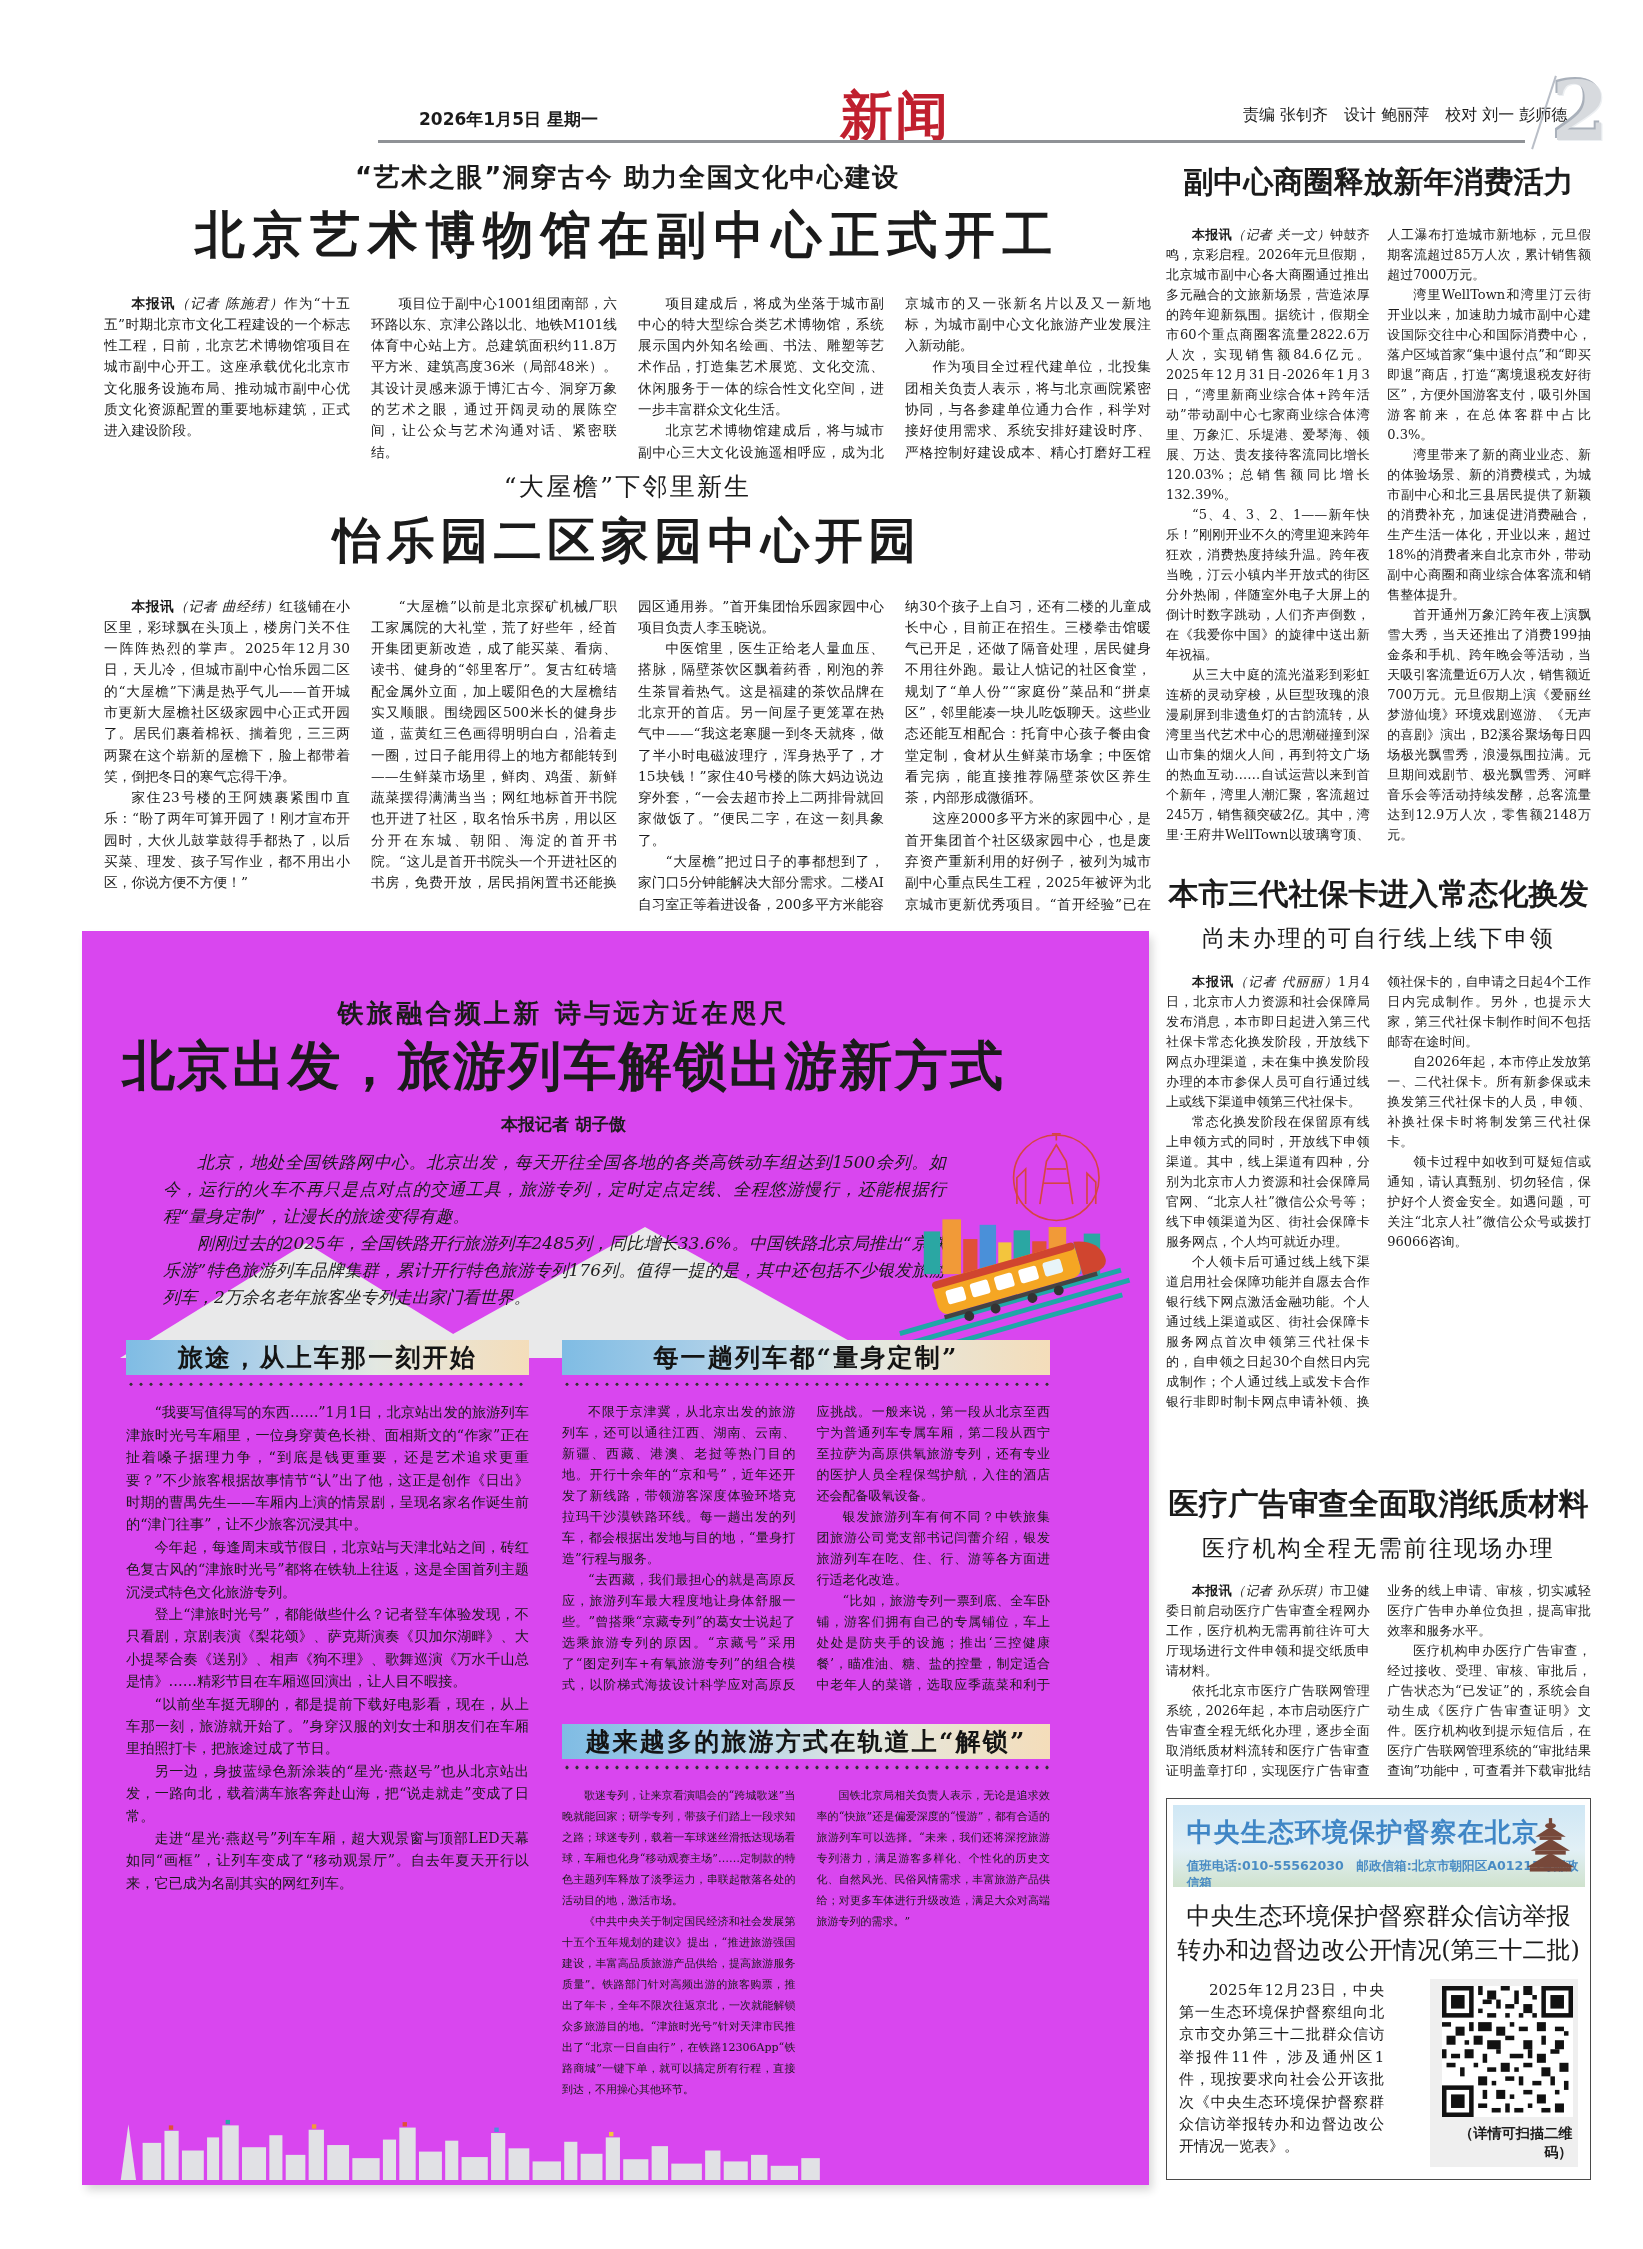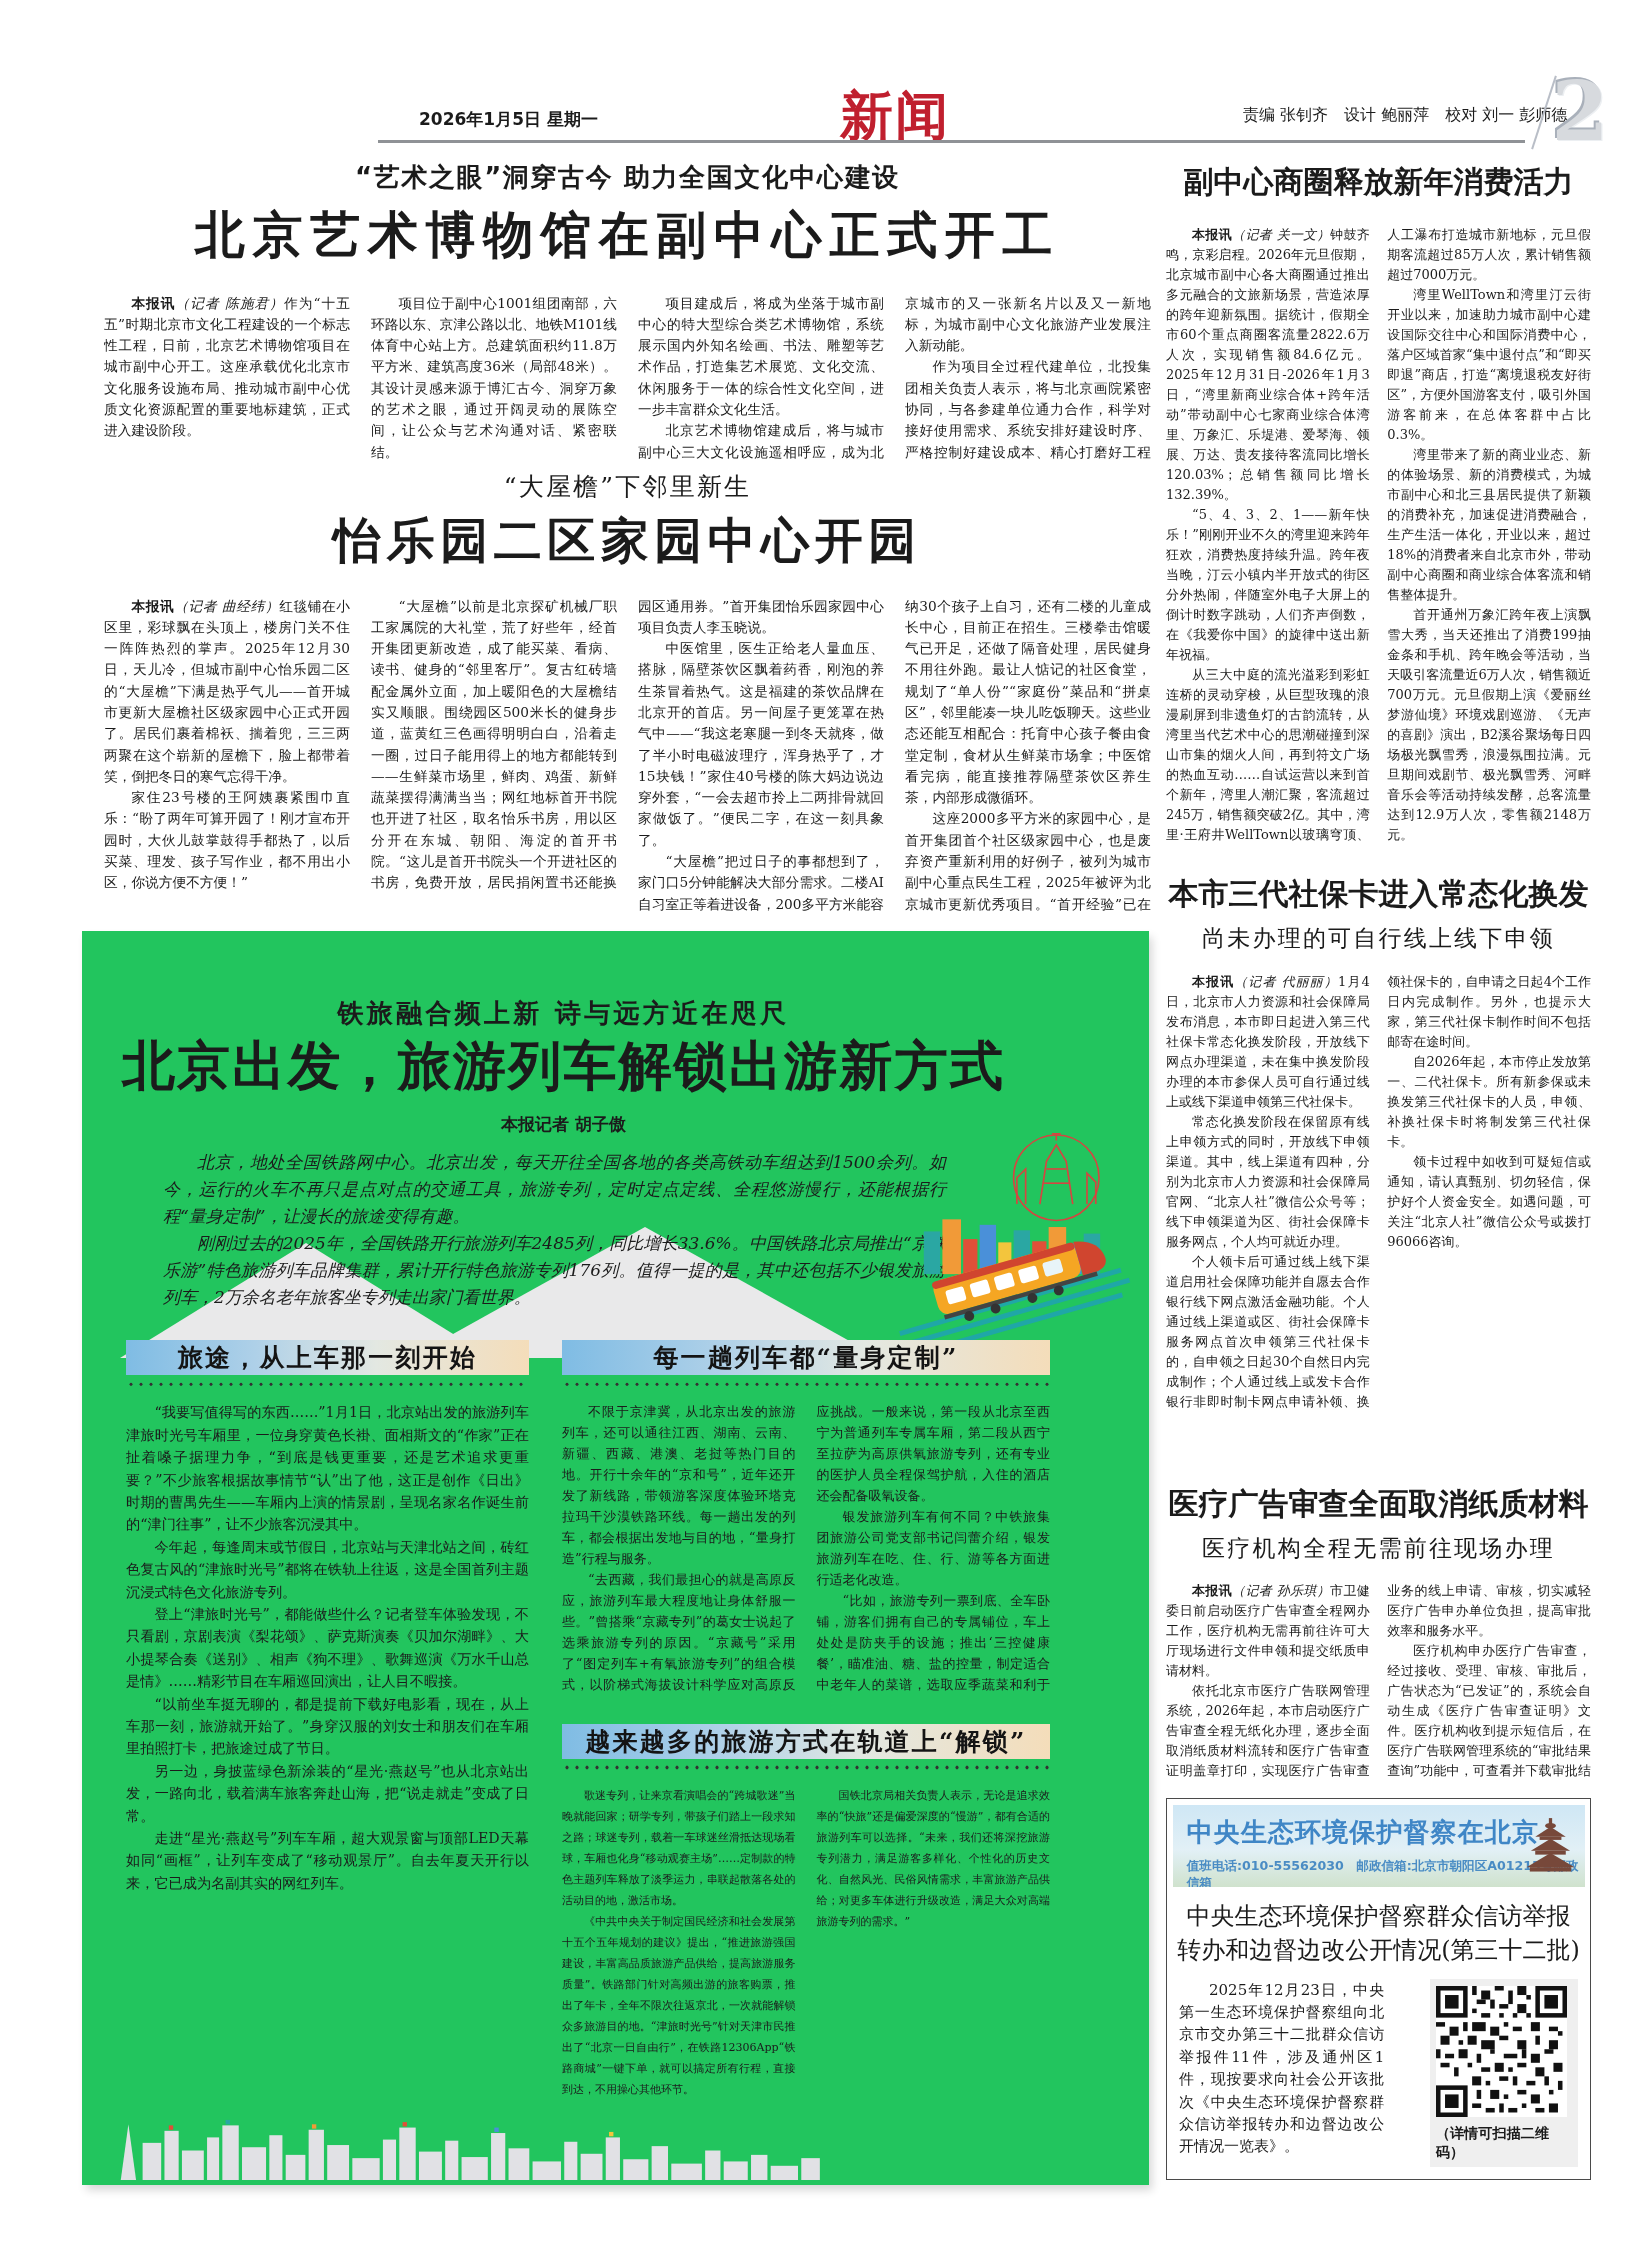--- a/index.html
+++ b/index.html
@@ -49,24 +49,24 @@
             background:linear-gradient(180deg,#cfe7f5 0%,#e2f0f6 55%,#cfe2cd 100%);overflow:hidden;}
   .g-title{position:absolute;left:14.2px;top:10px;font-size:26px;font-weight:bold;color:#3f86c6;
            font-family:"DejaVu Sans","Liberation Sans",sans-serif;letter-spacing:1.1px;}
   .g-info{position:absolute;left:14.2px;top:53px;font-size:12.6px;font-weight:bold;color:#4a8cc4;
           font-family:"DejaVu Sans","Liberation Sans",sans-serif;}
   .g-pagoda{position:absolute;right:7.7px;top:12px;}
   .g-head{margin:12px 10px 0 10px;font-size:24px;font-weight:normal;text-align:center;line-height:34px;}
   .g-row{display:flex;margin:12px 12px 0 12px;gap:30px;}
   .g-body{width:219px;font-size:15px;line-height:22.4px;text-align:justify;}
   .g-body p{margin:0;text-indent:2em;}
-  .g-qrwrap{margin-left:16px;width:157px;background:#efefef;padding:7.7px 5.5px 5.5px 5.5px;box-sizing:border-box;text-align:left;}
+  .g-qrwrap{margin-left:16px;width:157px;background:#efefef;padding:7.7px 5.5px 5.5px 5.5px;box-sizing:border-box;text-align:right;}
   .g-qrcaption{font-size:14.2px;font-weight:bold;margin-top:4.4px;}
   
-  .feature{left:82px;top:931px;width:1067px;height:1254px;background:#22c55e;
+  .feature{left:82px;top:931px;width:1067px;height:1254px;background:#d946ef;
            box-shadow:4.4px 5.5px 8.8px rgba(0,0,0,0.16);}
   .f-kicker{position:absolute;left:0;top:65px;width:963px;text-align:center;font-size:26px;font-weight:bold;
             letter-spacing:3.3px;font-family:"DejaVu Sans","Liberation Sans",sans-serif;}
   .f-headline{position:absolute;left:0;top:100px;width:963px;text-align:center;font-size:53px;font-weight:bold;letter-spacing:2.2px;white-space:nowrap;}
   .f-byline{position:absolute;left:0;top:182px;width:963px;text-align:center;font-size:17px;font-weight:bold;}
   .f-intro{position:absolute;left:81px;top:218px;width:783px;font-size:17px;line-height:27px;font-style:italic;text-align:justify;}
   .f-intro p{margin:0;text-indent:2em;}
   .f-mountain1{position:absolute;left:38px;top:312px;width:0;height:0;
                border-left:186px solid transparent;border-right:186px solid transparent;border-bottom:115px solid #e9e9ea;}
   .f-mountain2{position:absolute;left:328px;top:296px;width:0;height:0;

